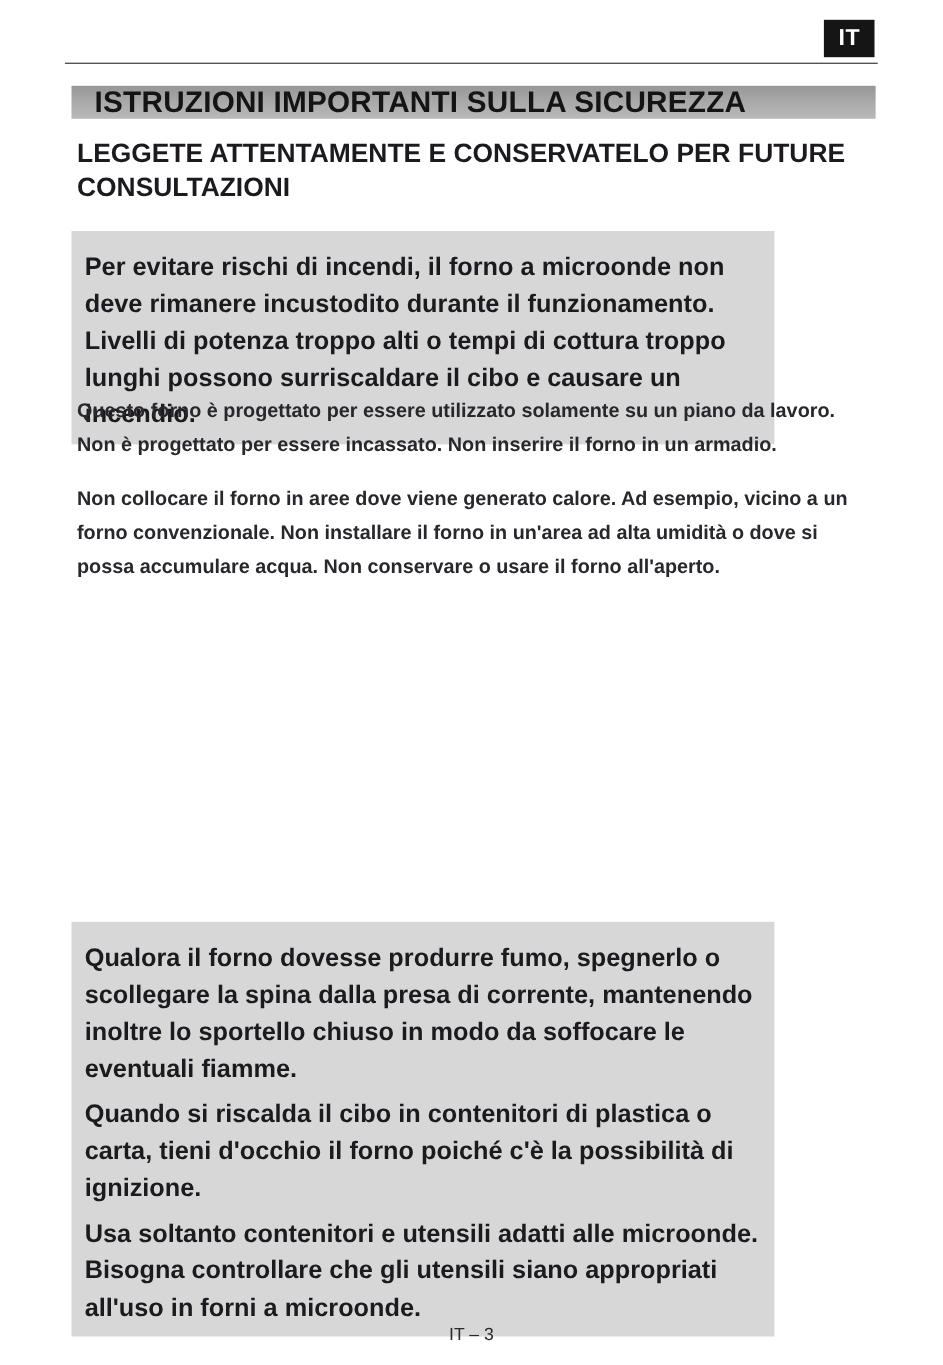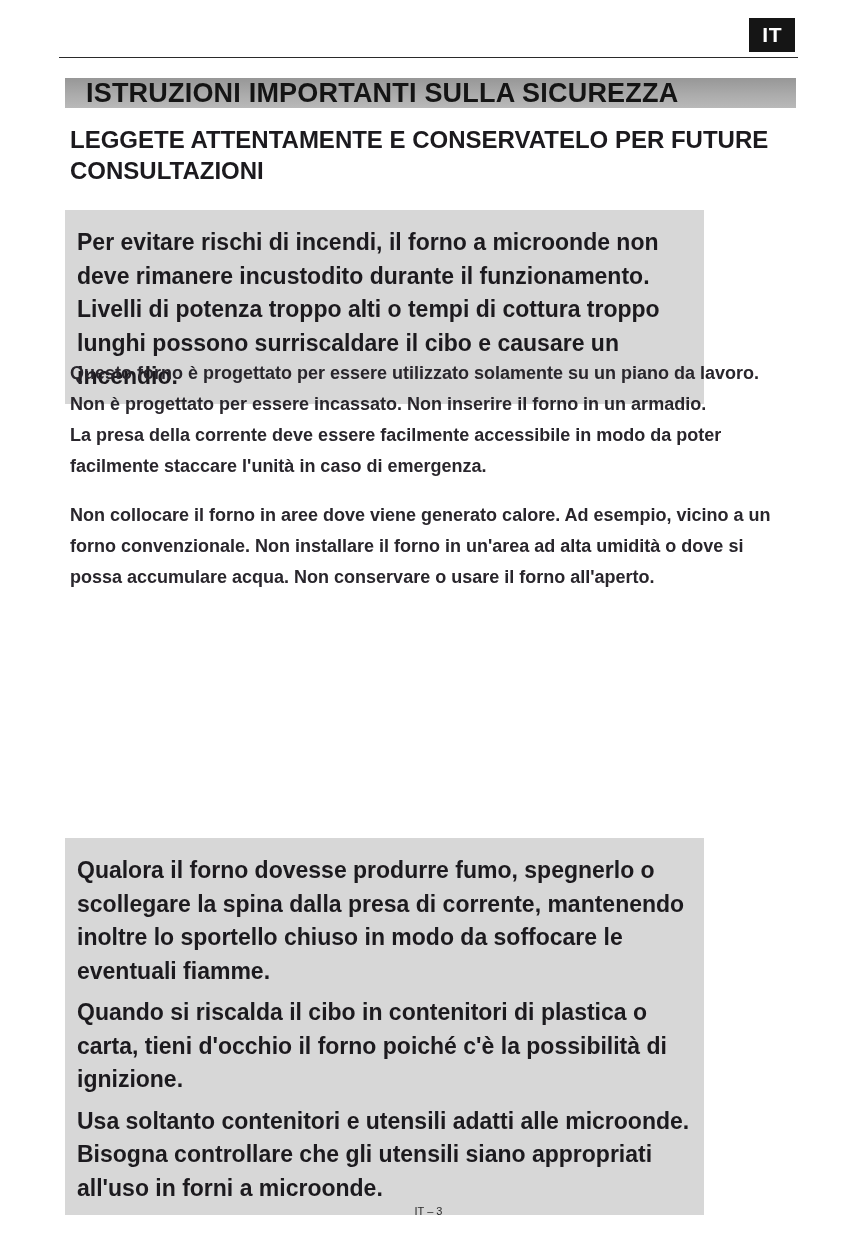--- a/index.html
+++ b/index.html
@@ -91,21 +91,21 @@
     font-weight: bold;
     color: #29262c;
   }
   .body-text p.spaced { margin-top: 18px; }
   .footer {
     position: absolute;
     left: 0;
     right: 0;
     top: 1205px;
     text-align: center;
-    font-size: 11px;
+    font-size: 16px;
     color: #2a2a2a;
   }
 </style>
 </head>
 <body>
 
 <div class="page">
 
   <span class="lang-badge">IT</span>
 
@@ -116,21 +116,20 @@
   </div>
 
   <h2 class="subheading">LEGGETE ATTENTAMENTE E CONSERVATELO PER FUTURE CONSULTAZIONI</h2>
 
   <div class="shaded-box box-1">
     <p>Per evitare rischi di incendi, il forno a microonde non deve rimanere incustodito durante il funzionamento. Livelli di potenza troppo alti o tempi di cottura troppo lunghi possono surriscaldare il cibo e causare un incendio.</p>
   </div>
 
   <div class="body-text">
     <p>Questo forno è progettato per essere utilizzato solamente su un piano da lavoro. Non è progettato per essere incassato. Non inserire il forno in un armadio.</p>
-    <p>La presa della corrente deve essere facilmente accessibile in modo da poter facilmente staccare l'unità in caso di emergenza.</p>
     <p class="spaced">Non collocare il forno in aree dove viene generato calore. Ad esempio, vicino a un forno convenzionale. Non installare il forno in un'area ad alta umidità o dove si possa accumulare acqua. Non conservare o usare il forno all'aperto.</p>
   </div>
 
   <div class="shaded-box box-2">
     <p>Qualora il forno dovesse produrre fumo, spegnerlo o scollegare la spina dalla presa di corrente, mantenendo inoltre lo sportello chiuso in modo da soffocare le eventuali fiamme.</p>
     <p>Quando si riscalda il cibo in contenitori di plastica o carta, tieni d'occhio il forno poiché c'è la possibilità di ignizione.</p>
     <p>Usa soltanto contenitori e utensili adatti alle microonde. Bisogna controllare che gli utensili siano appropriati all'uso in forni a microonde.</p>
   </div>
 
   <div class="footer">IT – 3</div>

